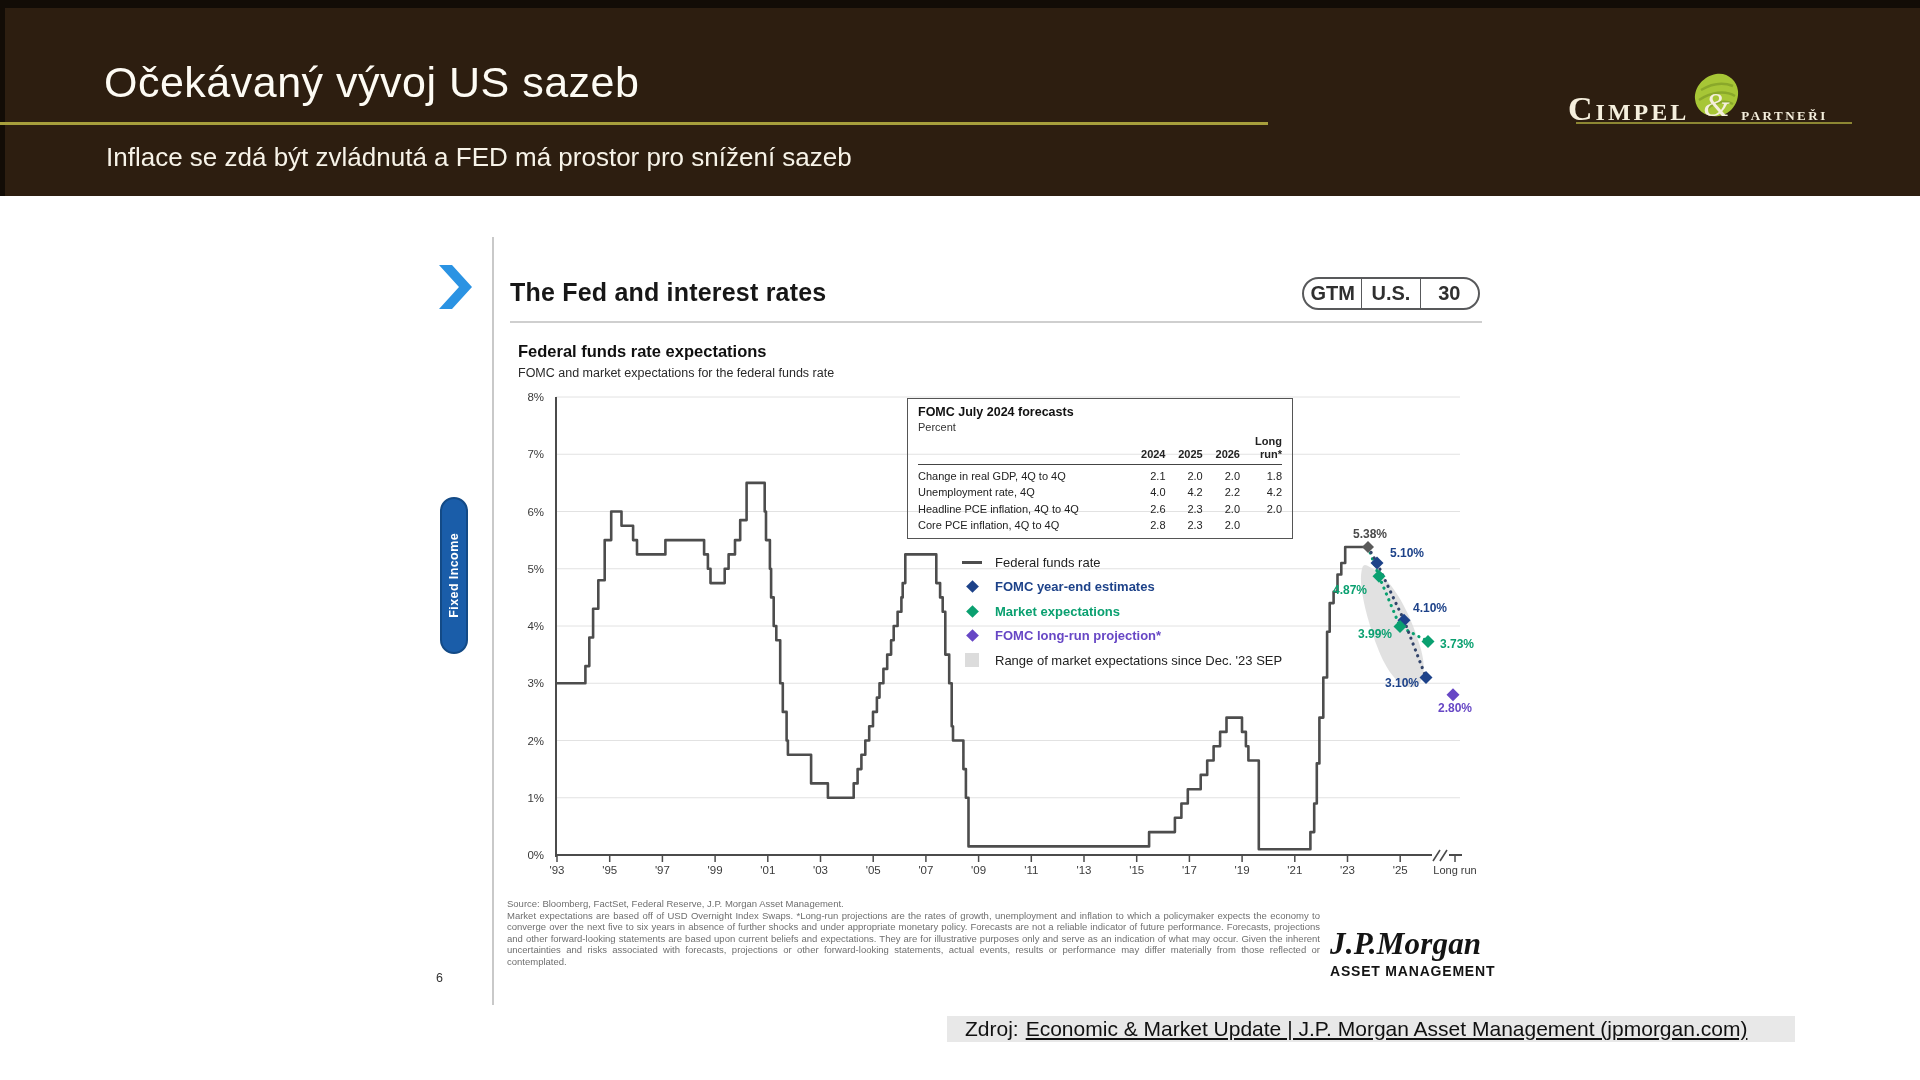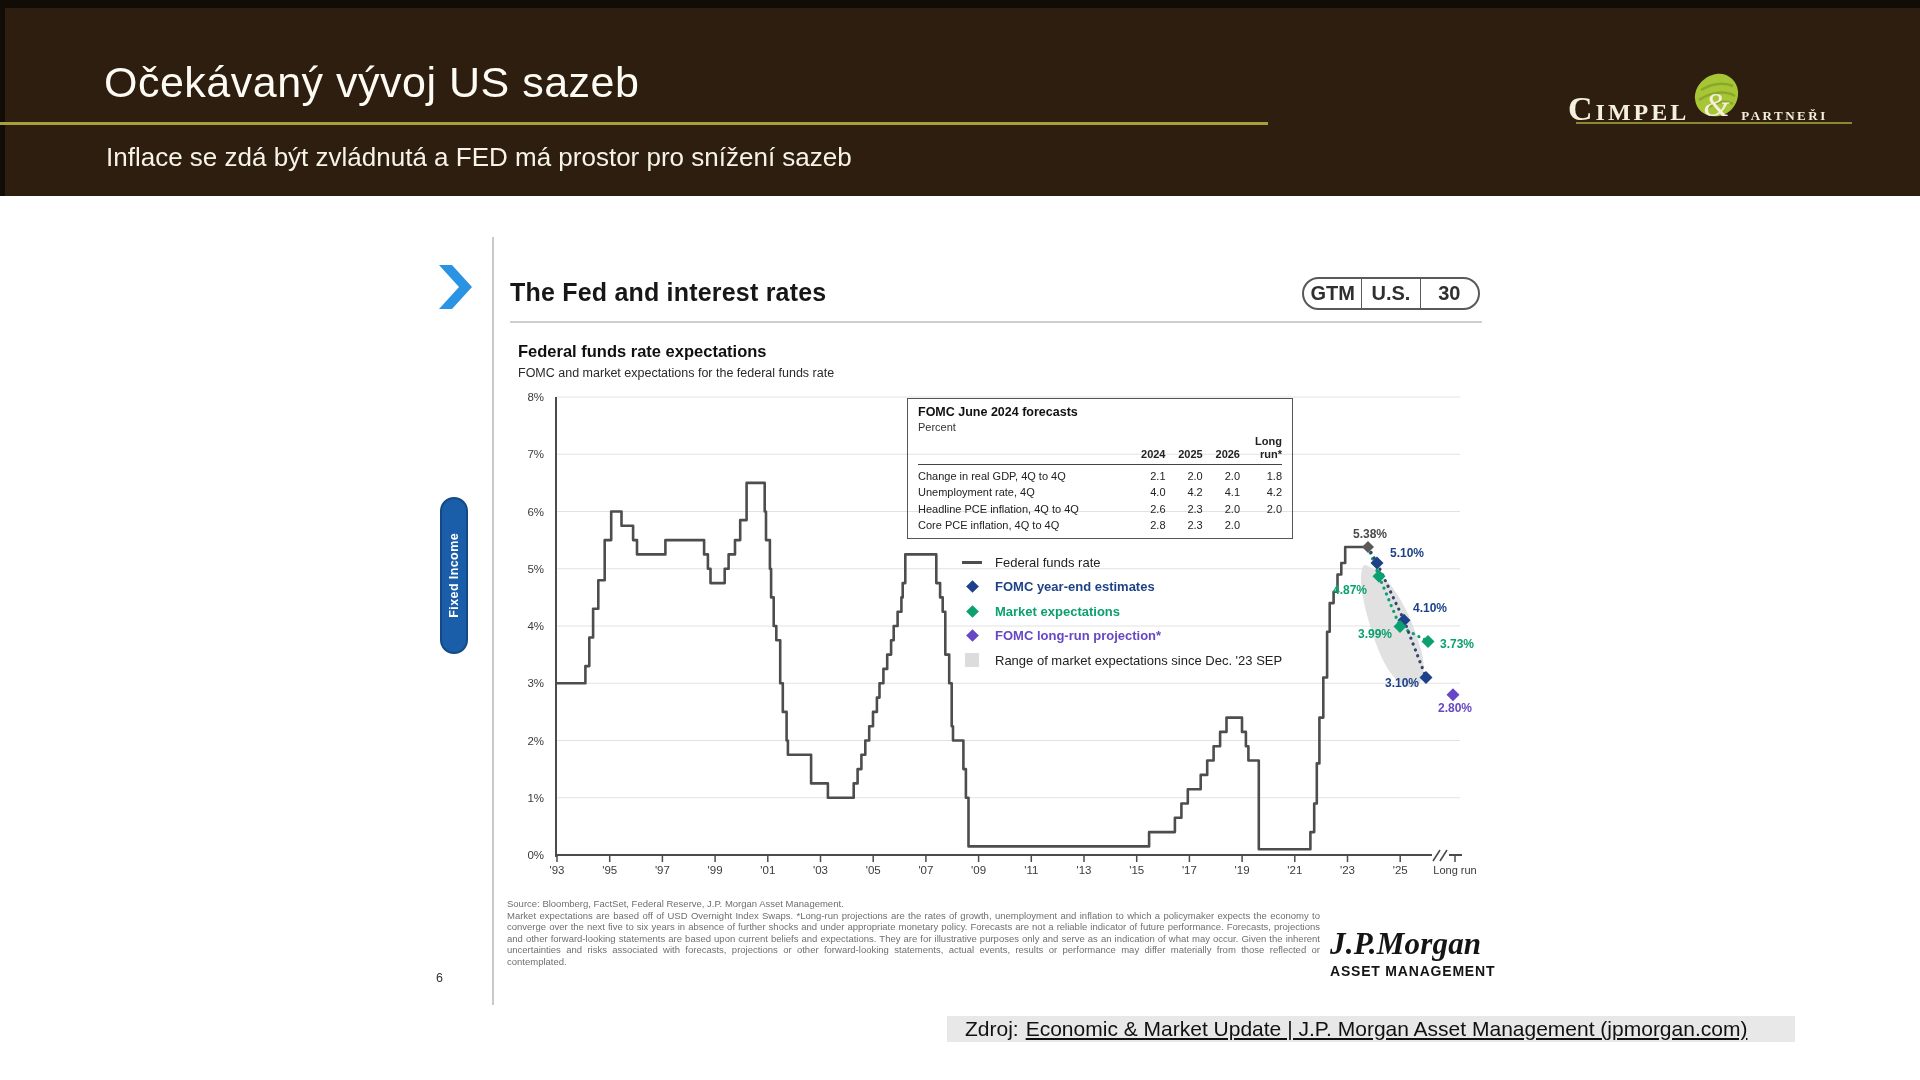--- a/index.html
+++ b/index.html
@@ -206,21 +206,21 @@
     <text x="1390" y="557" text-anchor="start" font-size="12" font-weight="bold" fill="#1d4289">5.10%</text>
     <text x="1413" y="612" text-anchor="start" font-size="12" font-weight="bold" fill="#1d4289">4.10%</text>
     <text x="1419" y="687" text-anchor="end" font-size="12" font-weight="bold" fill="#1d4289">3.10%</text>
     <text x="1367" y="594" text-anchor="end" font-size="12" font-weight="bold" fill="#0aa070">4.87%</text>
     <text x="1392" y="638" text-anchor="end" font-size="12" font-weight="bold" fill="#0aa070">3.99%</text>
     <text x="1440" y="648" text-anchor="start" font-size="12" font-weight="bold" fill="#0aa070">3.73%</text>
     <text x="1455" y="712" text-anchor="middle" font-size="12" font-weight="bold" fill="#6747c5">2.80%</text>
   </svg>
 
 <div class="abs fomc-table">
-  <div class="fomc-title">FOMC June 2024 forecasts</div>
+  <div class="fomc-title">FOMC July 2024 forecasts</div>
   <div class="fomc-unit">Percent</div>
   <table class="fomc" id="fomc-table-el">
       <tbody>
         <tr>
           <th class="lbl"></th>
           <th>2024</th>
           <th>2025</th>
           <th>2026</th>
           <th class="longrun">Long run*</th>
         </tr>
@@ -228,21 +228,21 @@
           <td class="lbl">Change in real GDP, 4Q to 4Q</td>
           <td>2.1</td>
           <td>2.0</td>
           <td>2.0</td>
           <td>1.8</td>
         </tr>
         <tr>
           <td class="lbl">Unemployment rate, 4Q</td>
           <td>4.0</td>
           <td>4.2</td>
-          <td>4.1</td>
+          <td>2.2</td>
           <td>4.2</td>
         </tr>
         <tr>
           <td class="lbl">Headline PCE inflation, 4Q to 4Q</td>
           <td>2.6</td>
           <td>2.3</td>
           <td>2.0</td>
           <td>2.0</td>
         </tr>
         <tr>

